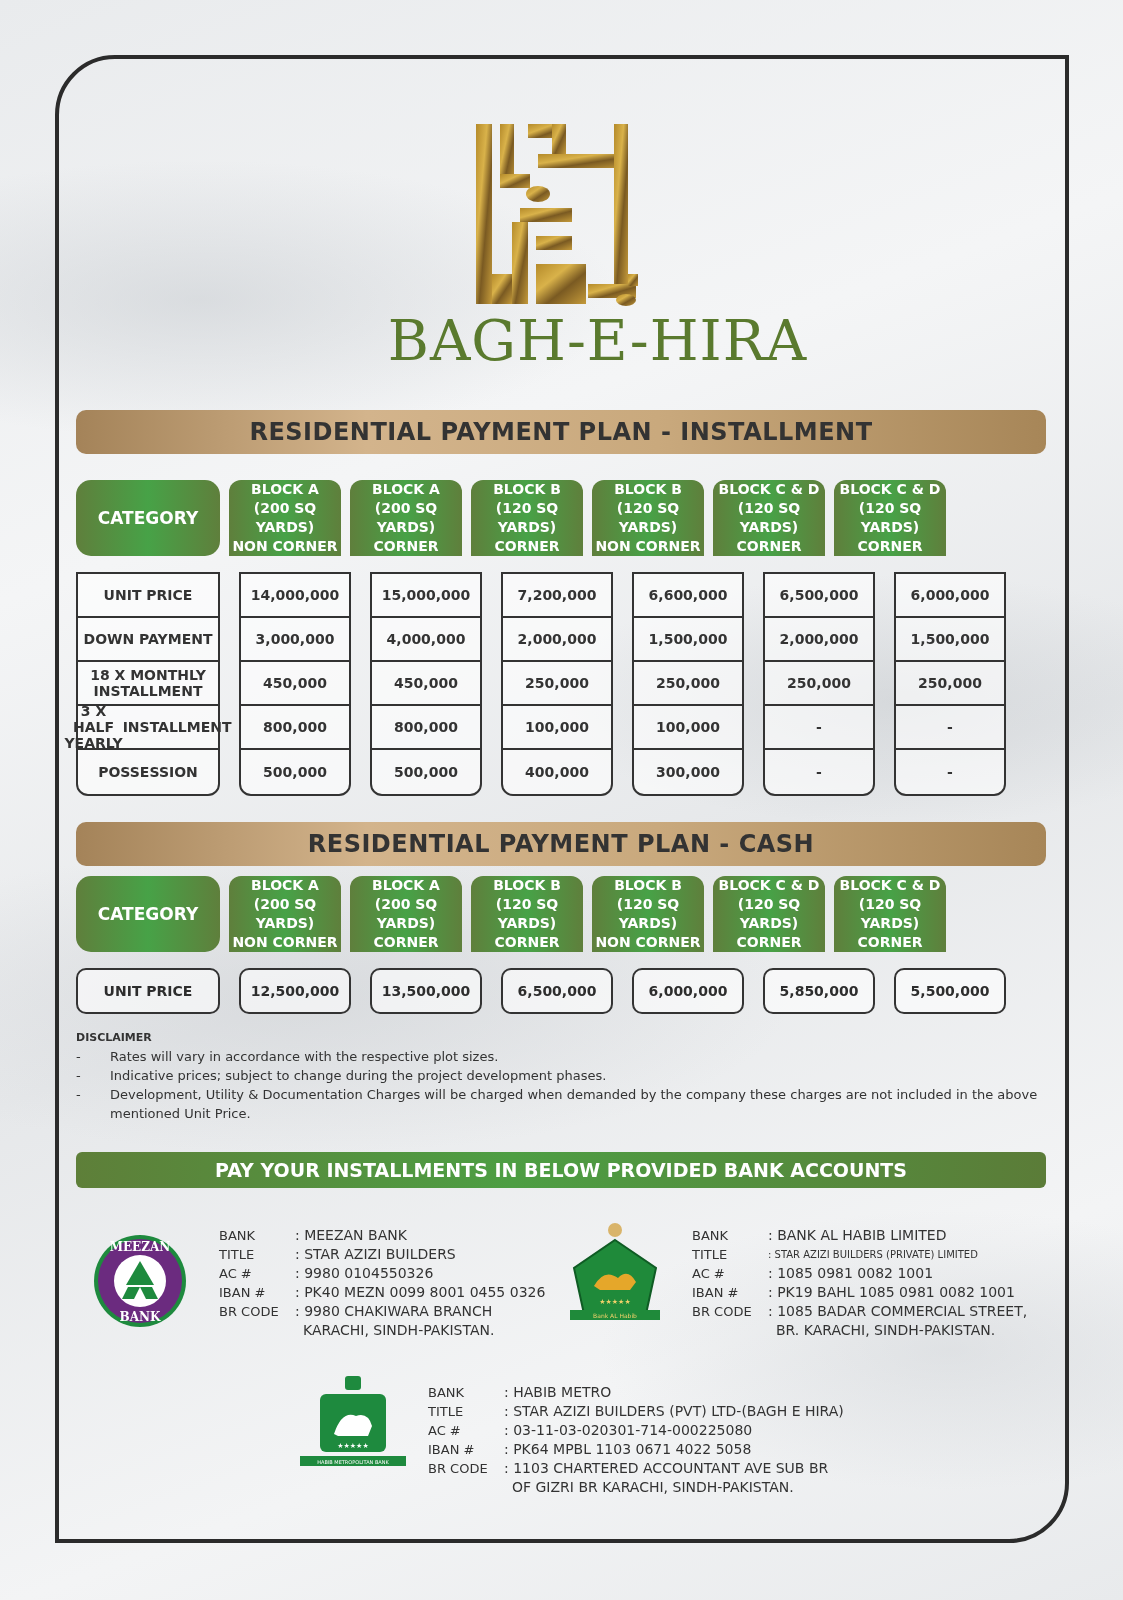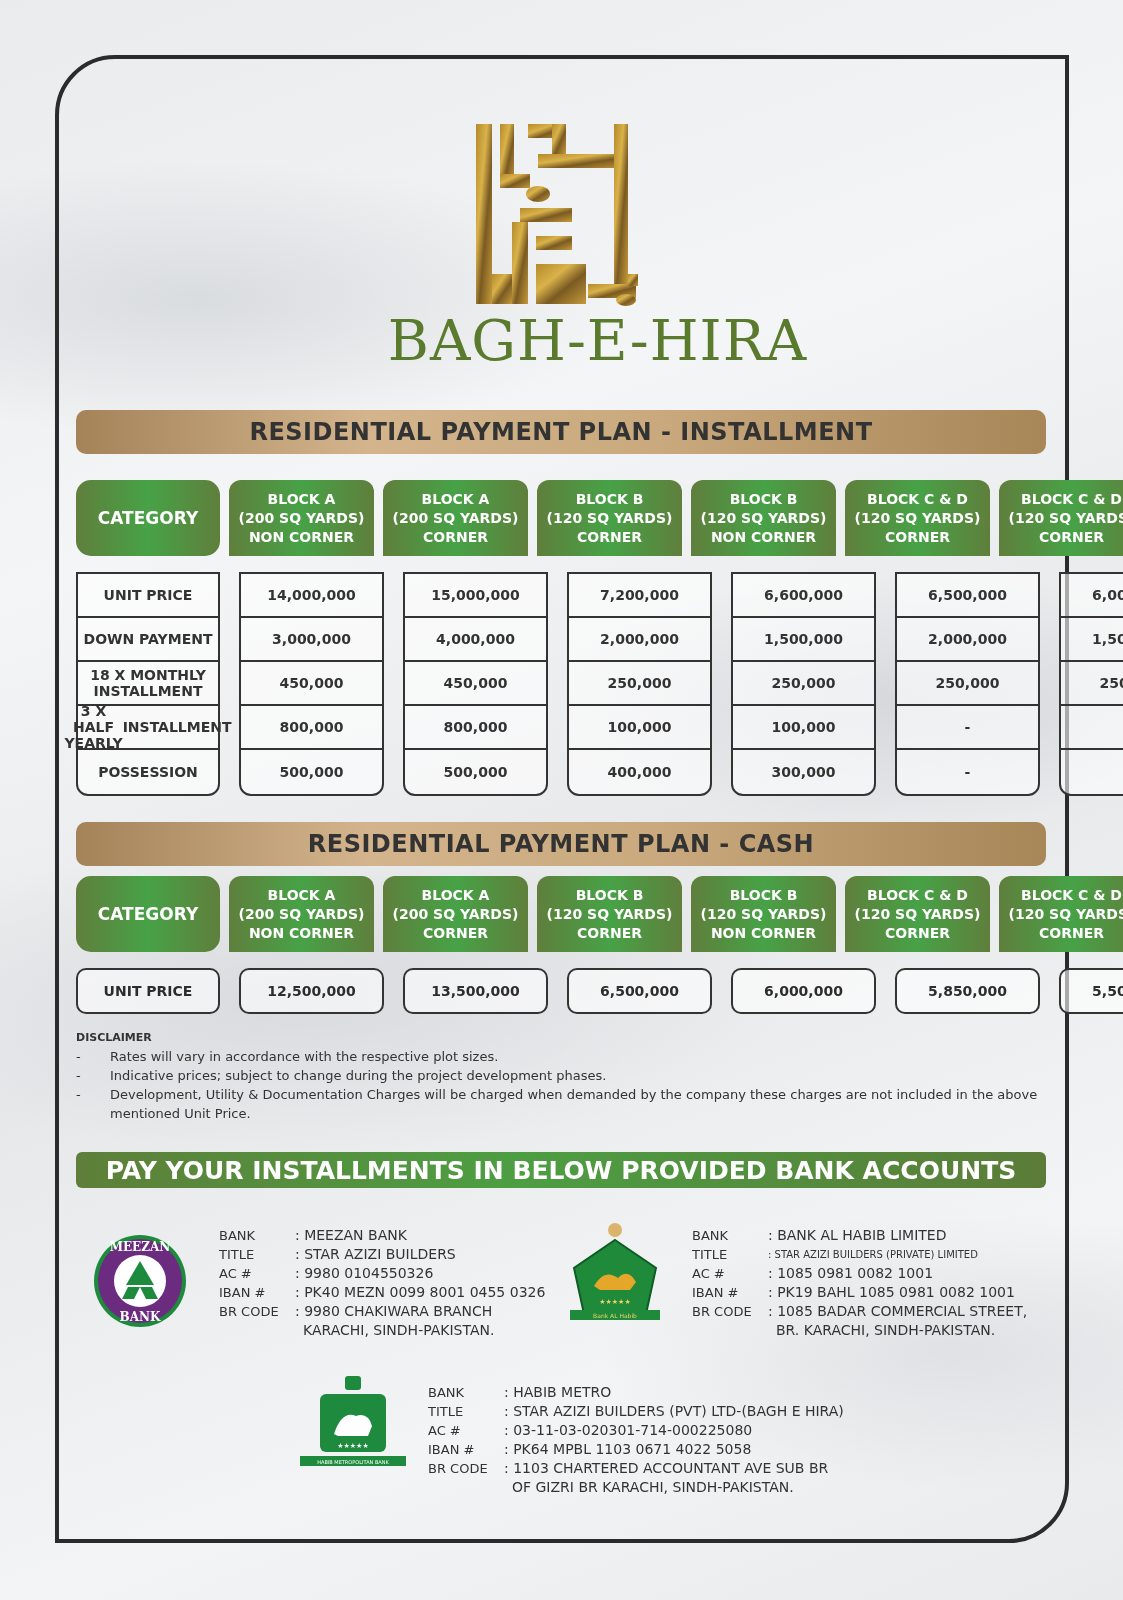--- a/index.html
+++ b/index.html
@@ -12,28 +12,28 @@
       linear-gradient(160deg,#e9ebed 0%,#f4f5f6 30%,#e6e8ea 55%,#f3f4f5 80%,#e8eaec 100%);
     font-family:"DejaVu Sans",sans-serif;color:#2d2d2d;}
   .frame{position:absolute;left:55px;top:55px;width:1014px;height:1488px;border:4px solid #2b2b2b;border-radius:60px 0 60px 0;box-sizing:border-box;}
   .logo-mark{position:absolute;left:476px;top:124px;width:170px;height:182px;}
   .brand{position:absolute;left:0;width:1123px;top:308px;text-align:center;font-family:"DejaVu Serif",serif;font-size:56px;color:#5a7a2e;letter-spacing:1px;padding-left:36px;}
   .banner{position:absolute;left:76px;width:970px;height:44px;border-radius:10px;
     background:linear-gradient(90deg,#a48359 0%,#d3b48c 30%,#c9a97d 60%,#a78658 100%);
     display:flex;align-items:center;justify-content:center;font-weight:bold;font-size:24px;color:#333;letter-spacing:.5px;}
   .gbanner{position:absolute;left:76px;width:970px;height:36px;border-radius:6px;
     background:linear-gradient(90deg,#5e7f39 0%,#4d9e43 45%,#5b7c38 100%);
-    display:flex;align-items:center;justify-content:center;font-weight:bold;font-size:25px;color:#fff;}
+    display:flex;align-items:center;justify-content:center;font-weight:bold;font-size:19px;color:#fff;}
   .hrow{position:absolute;left:76px;display:flex;gap:9px;}
   .hcell{height:76px;border-radius:12px 12px 0 0;color:#fff;font-weight:bold;
     background:linear-gradient(90deg,#5f7f3c 0%,#47a247 50%,#5f7f3c 100%);
     display:flex;flex-direction:column;align-items:center;justify-content:center;font-size:14px;line-height:19px;text-align:center;}
   .hcell.cat{font-size:17px;border-radius:15px;}
   .w-cat{width:144px;}
-  .w-col{width:145px;}
+  .w-col{width:112px;}
   .tbl{position:absolute;left:76px;display:flex;gap:19px;}
   .col{border:2px solid #333;border-radius:0 0 12px 12px;box-sizing:border-box;background:rgba(255,255,255,.6);}
   .cell{height:44px;display:flex;align-items:center;justify-content:center;font-weight:bold;font-size:14px;color:#333;text-align:center;line-height:16px;border-bottom:2px solid #333;box-sizing:border-box;}
   .cell:last-child{border-bottom:none;}
   .cashcol{border:2px solid #333;border-radius:10px;height:46px;box-sizing:border-box;display:flex;align-items:center;justify-content:center;font-weight:bold;font-size:14px;background:rgba(255,255,255,.6);}
   .disc{position:absolute;left:76px;top:1031px;width:980px;font-size:13px;color:#333;}
   .disc-title{font-weight:bold;font-size:11px;margin-bottom:3px;}
   .disc-item{display:flex;line-height:19px;}
   .disc-item .dash{width:34px;}
   .disc-item .txt{flex:1;}

